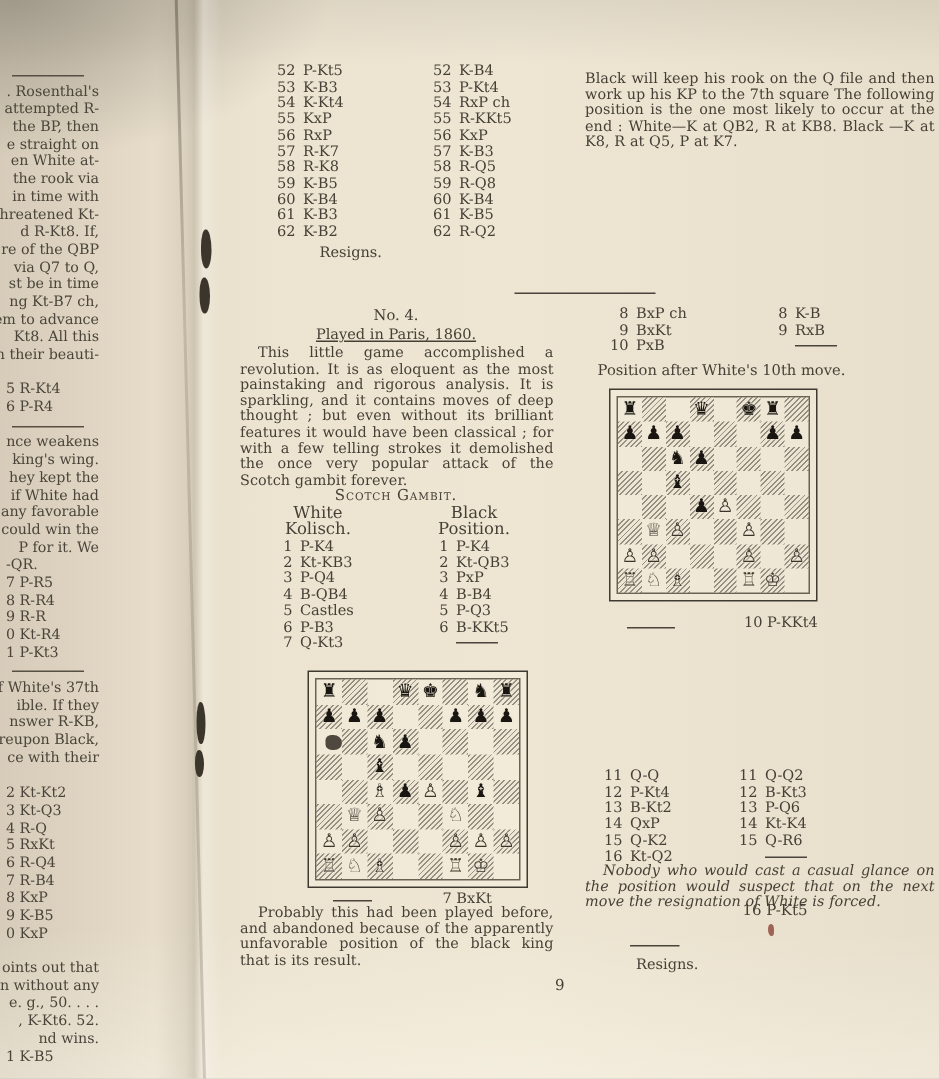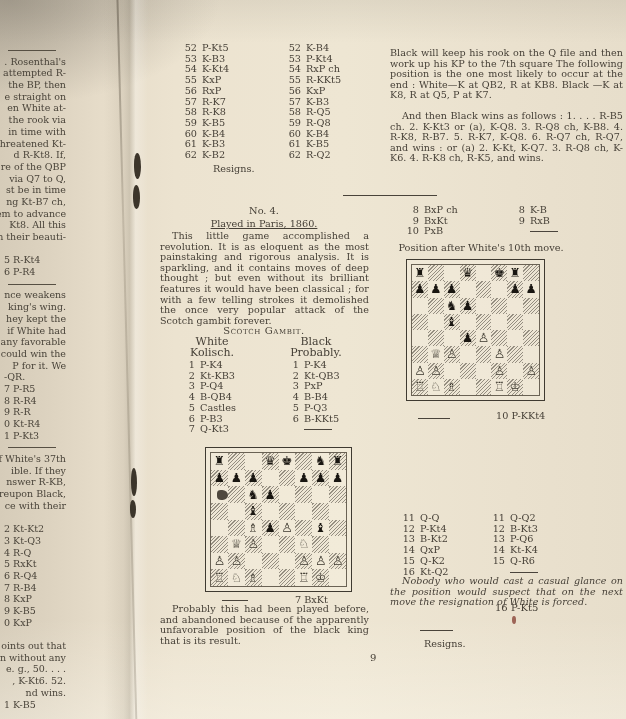--- a/index.html
+++ b/index.html
@@ -178,21 +178,21 @@
 
   <div class="abs para ind" style="left:160px;top:231px;width:209px;">This little game accomplished a revolution.  It is as eloquent as the most painstaking and rigorous analysis. It is sparkling, and it contains moves of deep thought ; but even without its brilliant features it would have been classical ; for with a few telling strokes it demolished the once very popular attack of the Scotch gambit forever.</div>
 
   <div class="abs center caps" style="left:160px;top:325px;width:208px;font-size:10px;">Scotch Gambit.</div>
 
   <div class="abs" style="left:160px;top:337px;width:208px;font-size:11px;line-height:10.7px;">
     <div style="display:grid;grid-template-columns:104px 104px;text-align:center;">
       <span>White</span>
       <span>Black</span>
       <span>Kolisch.</span>
-      <span>Probably.</span>
+      <span>Position.</span>
     </div>
   </div>
 
   <div class="abs mt" style="left:176px;top:360px;grid-template-columns:22px 70px 34px 70px;">
       <div class="mn">1</div>
       <div class="mm">P-K4</div>
       <div class="mn">1</div>
       <div class="mm">P-K4</div>
       <div class="mn">2</div>
       <div class="mm">Kt-KB3</div>
@@ -353,21 +353,20 @@
     <div class="smudge" style="left:11px;top:42px;width:11px;height:10px;"></div>
   </div>
 
   <div class="rule-h" style="left:222px;top:600px;width:26px;"></div>
   <div class="abs" style="left:295px;top:594px;font-size:9.7px;">7 BxKt</div>
 
   <div class="abs para ind" style="left:160px;top:604px;width:209px;">Probably this had been played before, and abandoned because of the apparently unfavorable position of the black king that is its result.</div>
 
   <div class="abs para" style="left:390px;top:48px;width:233px;">Black will keep his rook on the Q file and then work up his KP to the 7th square  The following position is the one most likely to occur at the end : White—K at QB2, R at KB8.  Black —K at K8, R at Q5, P at K7.</div>
 
-  <div class="abs para ind" style="left:390px;top:111px;width:233px;">And then Black wins as follows : 1. . . .  R-B5 ch.  2.  K-Kt3 or (a), K-Q8.  3. R-Q8 ch, K-B8.  4. R-K8, R-B7.  5. R-K7, K-Q8.  6. R-Q7 ch, R-Q7, and wins : or (a) 2. K-Kt, K-Q7.  3. R-Q8 ch, K-K6.  4. R-K8 ch, R-K5, and wins.</div>
 
   <div class="rule-h" style="left:343px;top:195px;width:94px;"></div>
 
   <div class="abs mt" style="left:404px;top:205px;grid-template-columns:18px 62px 44px 58px;">
       <div class="mn">8</div>
       <div class="mm">BxP ch</div>
       <div class="mn">8</div>
       <div class="mm">K-B</div>
       <div class="mn">9</div>
       <div class="mm">BxKt</div>

